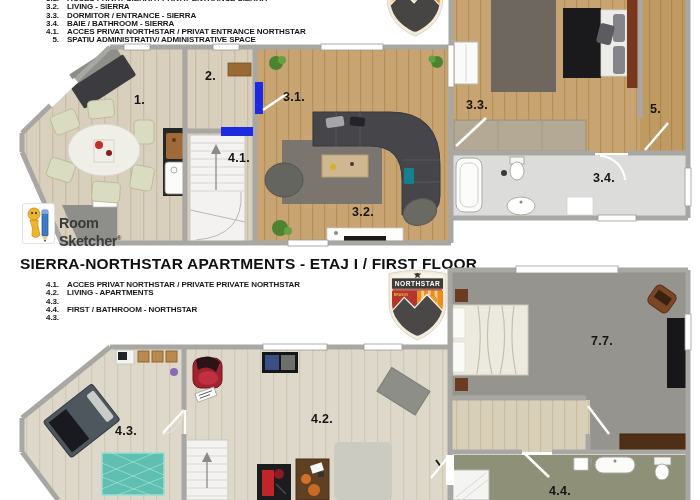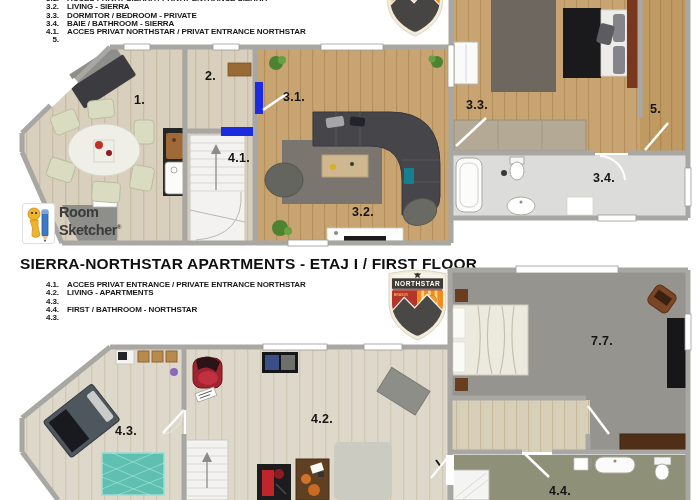--- a/index.html
+++ b/index.html
@@ -14,21 +14,21 @@
   #legend-top{top:-5px;}
   #legend-mid{top:281px;}
   .room-label{position:absolute;font-size:12.5px;font-weight:700;color:#141414;
               white-space:nowrap;letter-spacing:0.3px;}
   #title-mid{position:absolute;left:20px;top:255px;font-size:15.5px;font-weight:700;
              color:#101010;letter-spacing:0.2px;white-space:nowrap;}
   #rs-logo{position:absolute;left:22px;top:203px;display:flex;align-items:flex-start;}
   #rs-box{width:33px;height:41px;background:#ffffff;border:1px solid #e0e0dc;border-radius:3px;
           box-sizing:border-box;}
   #rs-text{margin-left:4px;color:#3b3b3b;font-weight:700;font-size:14.5px;line-height:15px;
-           letter-spacing:-0.4px;margin-top:2px;}
+           letter-spacing:-0.4px;margin-top:13px;}
   #rs-reg{font-size:6px;vertical-align:super;}
   .badge{position:absolute;}
 </style>
 </head>
 <body>
 
 <div id="canvas">
 
   <svg style="left:0;top:0" width="700" height="252" viewBox="0 0 700 252">
     <defs>
@@ -186,32 +186,33 @@
     <div class="legend-row">
       <span class="legend-num">3.1.</span>
       <span class="legend-text">ACCES PRIVAT SIERRA / PRIVAT ENTRANCE SIERRA</span>
     </div>
     <div class="legend-row">
       <span class="legend-num">3.2.</span>
       <span class="legend-text">LIVING - SIERRA</span>
     </div>
     <div class="legend-row">
       <span class="legend-num">3.3.</span>
-      <span class="legend-text">DORMITOR / BEDROOM - PRIVATE</span>
+      <span class="legend-text">DORMITOR / ENTRANCE - SIERRA</span>
     </div>
     <div class="legend-row">
       <span class="legend-num">3.4.</span>
       <span class="legend-text">BAIE / BATHROOM - SIERRA</span>
     </div>
     <div class="legend-row">
       <span class="legend-num">4.1.</span>
       <span class="legend-text">ACCES PRIVAT NORTHSTAR / PRIVAT ENTRANCE NORTHSTAR</span>
     </div>
     <div class="legend-row">
       <span class="legend-num">5.</span>
+      <span class="legend-text">SPATIU ADMINISTRATIV/ ADMINISTRATIVE SPACE</span>
     </div>
   </div>
 
   <div class="badge" style="left:378px;top:-36px;width:74px;height:74px">
     <svg width="74" height="74" viewBox="0 0 70 80">
       <path d="M5,8 Q35,1 65,8 L65,38 Q65,64 35,78 Q5,64 5,38 Z" fill="#f2ecdc" stroke="#d8d2c0"></path>
       <clipPath id="clipTop">
           <path d="M8,10 Q35,4 62,10 L62,37 Q62,61 35,74 Q8,61 8,37 Z"></path>
         </clipPath>
       <g clip-path="url(#clipTop)">
@@ -243,21 +244,21 @@
       <div><span>Room</span></div>
       <div><span>Sketcher</span><span id="rs-reg">®</span></div>
     </div>
   </div>
 
   <div id="title-mid">SIERRA-NORTHSTAR APARTMENTS - ETAJ I / FIRST FLOOR</div>
 
   <div id="legend-mid" class="legend">
     <div class="legend-row">
       <span class="legend-num">4.1.</span>
-      <span class="legend-text">ACCES PRIVAT ENTRANCE / PRIVATE ENTRANCE NORTHSTAR</span>
+      <span class="legend-text">ACCES PRIVAT NORTHSTAR / PRIVATE PRIVATE NORTHSTAR</span>
     </div>
     <div class="legend-row">
       <span class="legend-num">4.2.</span>
       <span class="legend-text">LIVING - APARTMENTS</span>
     </div>
     <div class="legend-row">
       <span class="legend-num">4.3.</span>
     </div>
     <div class="legend-row">
       <span class="legend-num">4.4.</span>

